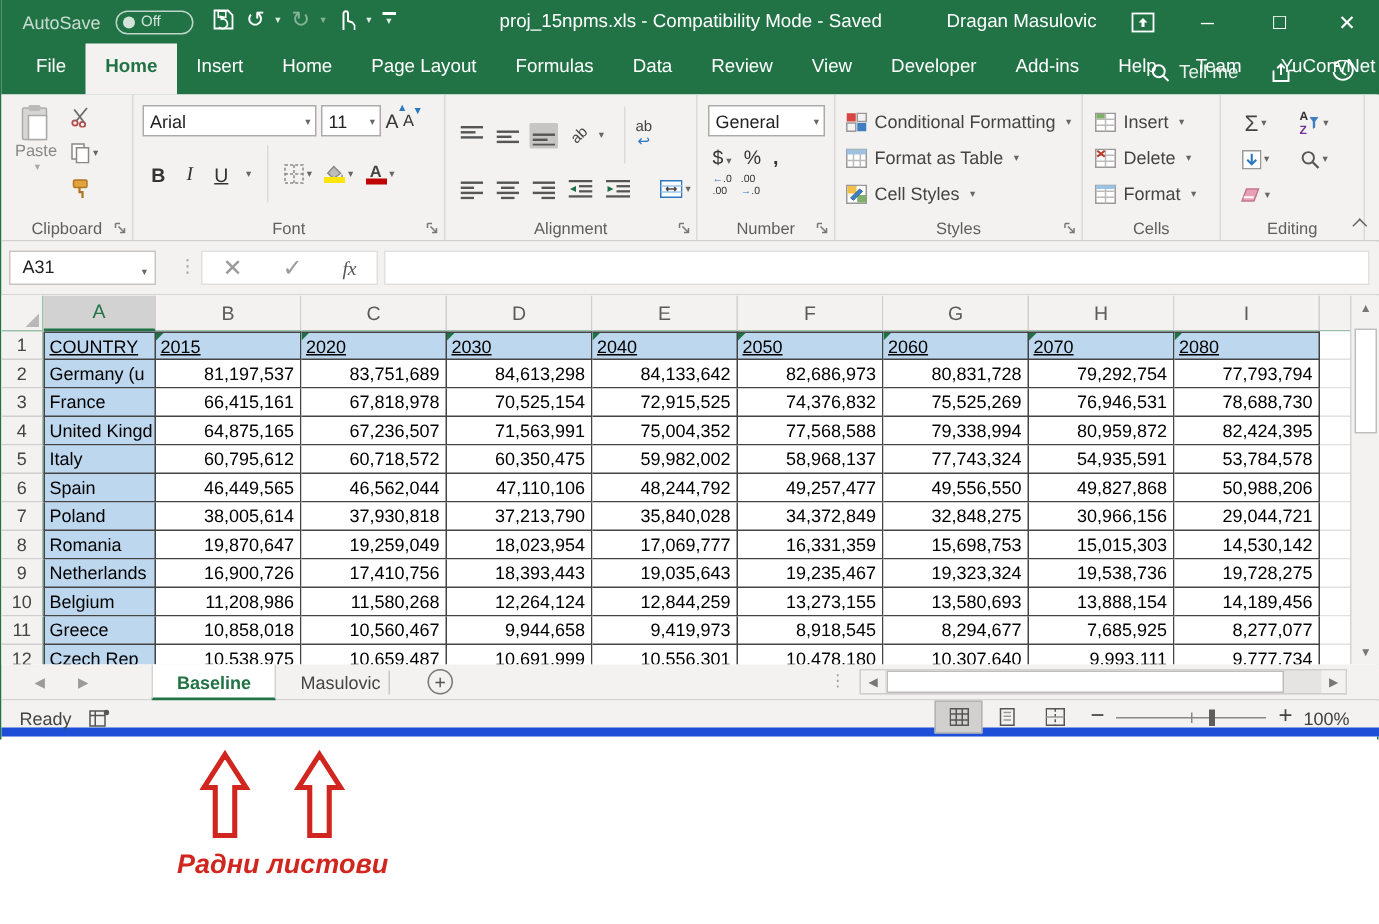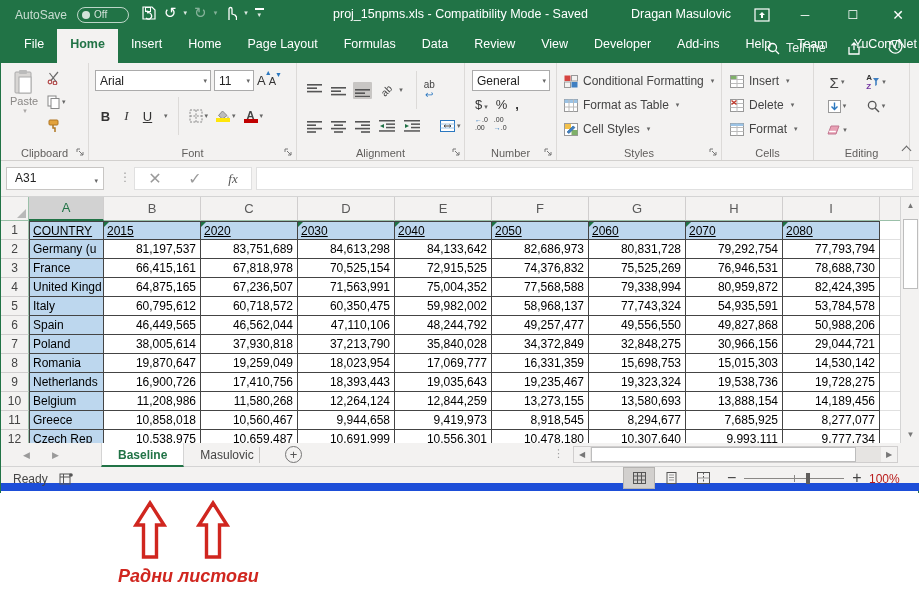--- a/index.html
+++ b/index.html
@@ -117,31 +117,31 @@
   .stab { padding:5px 16px 0; font-size:12px; color:#444; }
   .stab.active { background:#fff; color:#217346; font-weight:bold; border:1px solid #d4d4d4; border-top:none; border-bottom:2px solid #217346; }
   .tab-sep { position:absolute; left:258px; top:4px; width:1px; height:16px; background:#c8c6c4; }
   .addsheet { position:absolute; left:284px; top:3px; width:17px; height:17px; border:1px solid #767676; border-radius:50%; color:#555; font-size:13px; text-align:center; line-height:15px; }
   .sb-dots { position:absolute; left:552px; top:4px; color:#a0a0a0; font-size:11px; }
   #hscroll { position:absolute; left:572px; top:3px; width:325px; height:17px; background:#e6e4e2; border:1px solid #d0cece; }
   .hs-btn { position:absolute; top:0; width:16px; height:15px; background:#f3f2f1; color:#777; font-size:8px; text-align:center; line-height:15px; }
   #hthumb { position:absolute; left:17px; top:0; width:265px; height:15px; background:#fff; border:1px solid #bdbdbd; }
 
   
-  #statusbar { position:absolute; left:0; top:467px; width:919px; height:24px; background:#f3f2f1; border-bottom:8px solid #1d4ed8; }
+  #statusbar { position:absolute; left:0; top:467px; width:919px; height:24px; background:#f3f2f1; border-bottom:6px solid #1d4ed8; }
   #status-mode { position:absolute; left:12px; top:5px; font-size:12px; color:#444; }
   .macro-ic { position:absolute; left:58px; top:5px; }
   .viewbtns { position:absolute; left:622px; top:0; display:flex; height:22px; }
   .vbtn { width:32px; height:22px; display:flex; align-items:center; justify-content:center; }
   .vbtn.pressed { background:#d2d0ce; border:1px solid #b5b3b1; }
   .zoomctl { position:absolute; left:726px; top:0; height:22px; display:flex; align-items:center; gap:8px; color:#444; }
   .zoom-track { width:100px; height:1px; background:#8a8886; position:relative; }
   .zoom-notch { position:absolute; left:50px; top:-3px; width:1px; height:7px; background:#8a8886; }
   .zoom-thumb { position:absolute; left:62px; top:-5px; width:4px; height:11px; background:#605e5c; }
-  #zoom-level { position:absolute; left:868px; top:5px; font-size:12px; color:#b91c1c; }
+  #zoom-level { position:absolute; left:868px; top:5px; font-size:12px; color:#404040; }
 
   
   .ann-arrow { position:absolute; top:500px; }
   #annotation-label { position:absolute; left:118px; top:566px; font-size:18px; font-weight:bold; }
 
   svg { display:block; }
 </style>
 </head>
 <body>
 

